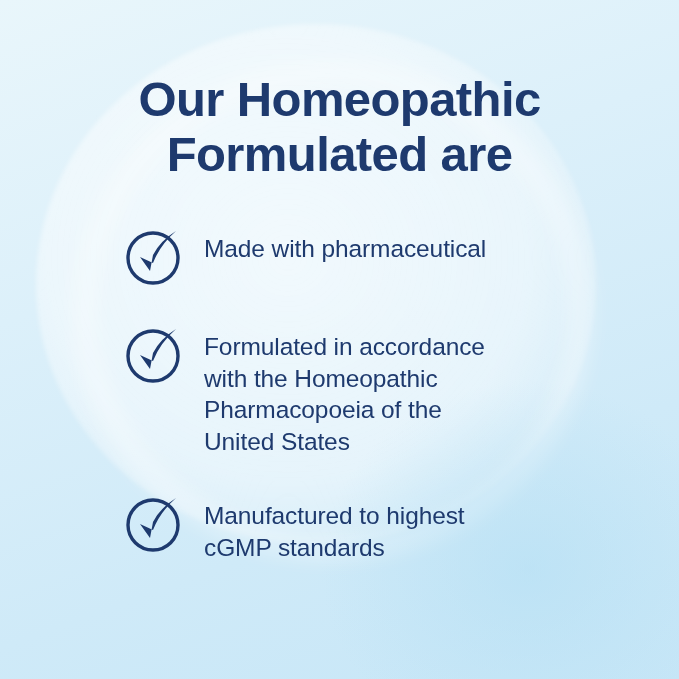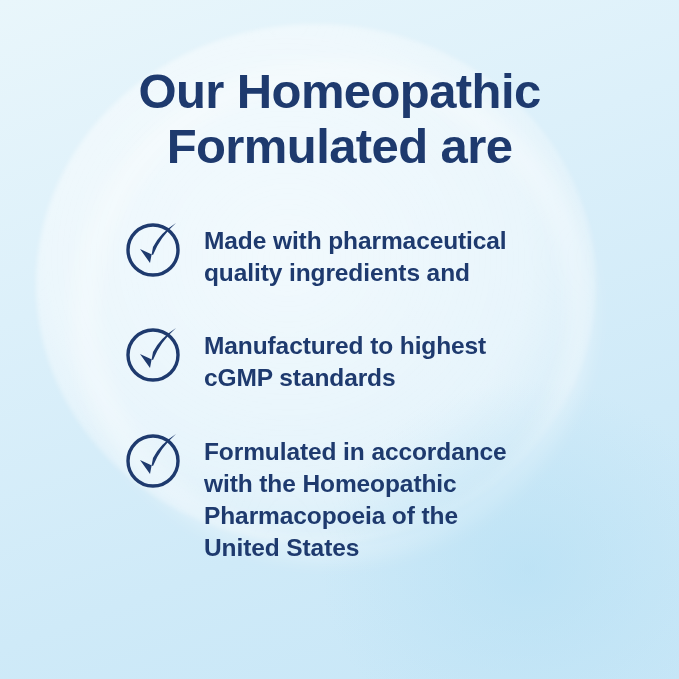--- a/index.html
+++ b/index.html
@@ -55,21 +55,21 @@
     padding: 0;
   }
   .headline {
     color: #1e3a6e;
     font-weight: bold;
     font-size: 49px;
     line-height: 1.13;
     letter-spacing: -0.6px;
     text-align: center;
     padding: 64px 44px 0 44px;
-    margin: 0;
+    margin: 8px;
   }
   .headline .line {
     display: block;
   }
   .list {
     margin: 46px 0 0 0;
     padding: 0 56px 0 120px;
   }
   .item {
     display: flex;
@@ -80,21 +80,21 @@
     flex: 0 0 auto;
     width: 66px;
     height: 66px;
     margin-right: 18px;
     margin-top: -6px;
   }
   .item-text {
     color: #1e3a6e;
     font-size: 24.5px;
     line-height: 1.30;
-    font-weight: bold;
+    font-weight: normal;
     padding-top: 4px;
     letter-spacing: -0.1px;
   }
   .item-text .tline { display: block; }
 </style>
 </head>
 <body>
 
 <div class="poster">
   <div class="brush-circle"></div>
@@ -112,47 +112,46 @@
 
       <div class="item">
         <span class="check">
           <svg viewBox="0 0 66 66" width="66" height="66" aria-hidden="true">
             <circle cx="33" cy="35" r="25" fill="none" stroke="#1e3a6e" stroke-width="3.4"></circle>
             <path d="M20 34 L30 48 L33 32 Q40 18 56 8 Q40 22 33 40 Z" fill="#1e3a6e"></path>
           </svg>
         </span>
         <div class="item-text">
           <span class="tline">Made with pharmaceutical</span>
-          <span class="tline">quality ingredients and</span>
-        </div>
-      </div>
-
-      <div class="item">
-        <span class="check">
-          <svg viewBox="0 0 66 66" width="66" height="66" aria-hidden="true">
-            <circle cx="33" cy="35" r="25" fill="none" stroke="#1e3a6e" stroke-width="3.4"></circle>
-            <path d="M20 34 L30 48 L33 32 Q40 18 56 8 Q40 22 33 40 Z" fill="#1e3a6e"></path>
-          </svg>
-        </span>
-        <div class="item-text">
-          <span class="tline">Manufactured to highest</span>
-          <span class="tline">cGMP standards</span>
         </div>
       </div>
 
       <div class="item">
         <span class="check">
           <svg viewBox="0 0 66 66" width="66" height="66" aria-hidden="true">
             <circle cx="33" cy="35" r="25" fill="none" stroke="#1e3a6e" stroke-width="3.4"></circle>
             <path d="M20 34 L30 48 L33 32 Q40 18 56 8 Q40 22 33 40 Z" fill="#1e3a6e"></path>
           </svg>
         </span>
         <div class="item-text">
           <span class="tline">Formulated in accordance</span>
           <span class="tline">with the Homeopathic</span>
           <span class="tline">Pharmacopoeia of the</span>
           <span class="tline">United States</span>
         </div>
       </div>
 
+      <div class="item">
+        <span class="check">
+          <svg viewBox="0 0 66 66" width="66" height="66" aria-hidden="true">
+            <circle cx="33" cy="35" r="25" fill="none" stroke="#1e3a6e" stroke-width="3.4"></circle>
+            <path d="M20 34 L30 48 L33 32 Q40 18 56 8 Q40 22 33 40 Z" fill="#1e3a6e"></path>
+          </svg>
+        </span>
+        <div class="item-text">
+          <span class="tline">Manufactured to highest</span>
+          <span class="tline">cGMP standards</span>
+        </div>
+      </div>
+
     </div>
   </div>
 </div>
 
 </body></html>

